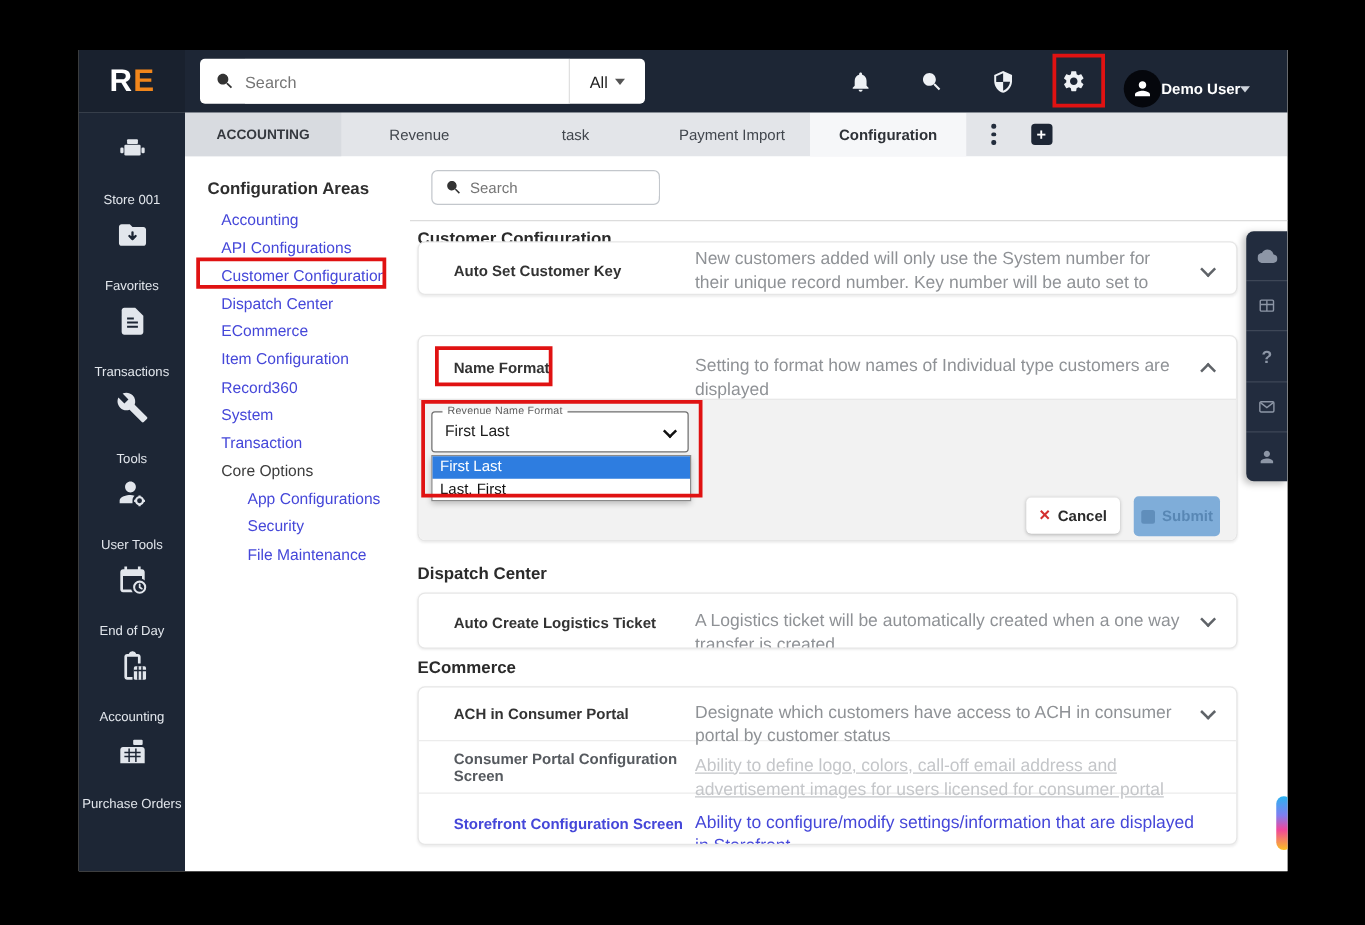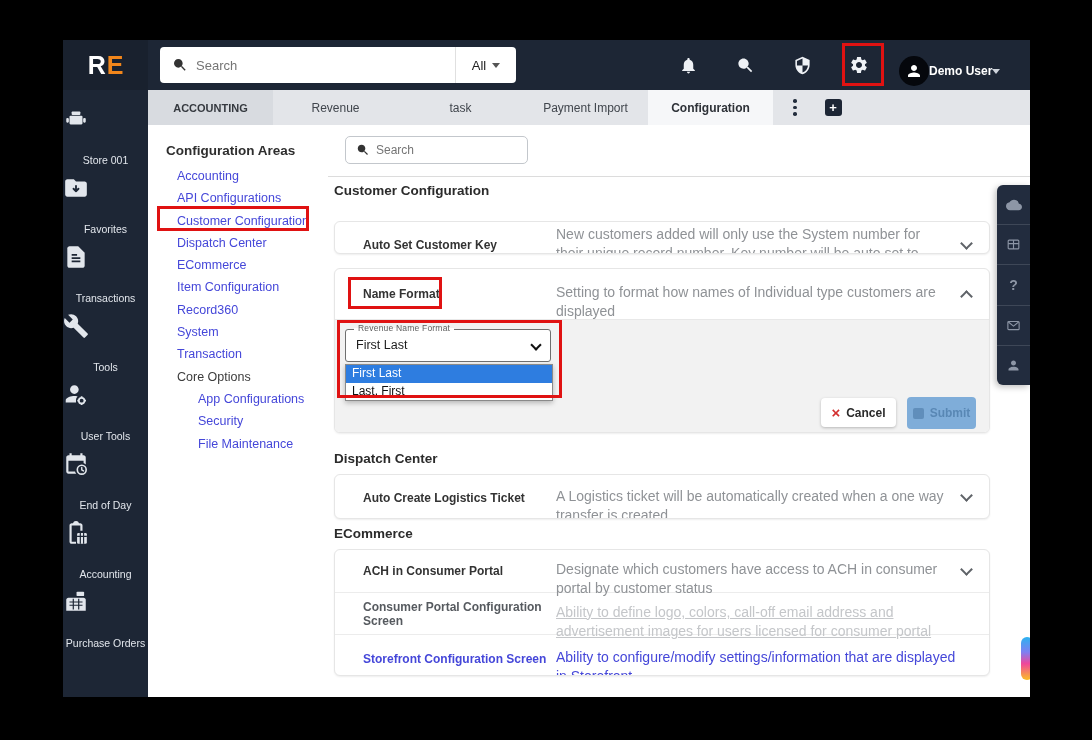--- a/index.html
+++ b/index.html
@@ -31,21 +31,21 @@
   .tab.first { background:#d8dbe0; font-size:11px; font-weight:bold; color:#35393f; }
   .tab.active { background:#f6f7f9; font-weight:bold; color:#2e3238; }
   .bluedot { width:7px; height:7px; border-radius:50%; background:#1e7bd6; }
   .tab-extra { display:flex; align-items:center; gap:24px; margin-left:16px; }
   .dots3 { display:flex; flex-direction:column; gap:3px; cursor:pointer; padding:4px; }
   .dots3 i { width:3.5px; height:3.5px; border-radius:50%; background:#232d3d; }
   .addtab { width:17px; height:17px; border-radius:3px; background:#1d2635; color:#fff; display:flex; align-items:center; justify-content:center; font-size:13px; font-weight:bold; cursor:pointer; line-height:1; }
 
   
   .sidebar { position:absolute; left:0; top:50px; width:85px; bottom:0; background:#1d2635; padding-top:12px; z-index:3; }
-  .side-item { height:69px; display:flex; flex-direction:column; justify-content:center; gap:22px;
+  .side-item { height:69px; display:flex; flex-direction:column; align-items:center; justify-content:center; gap:22px;
                color:#e2e6ec; font-size:10.5px; text-align:center; cursor:pointer; line-height:1.15; }
   .side-item svg { width:26px; height:26px; }
 
   
   .confignav { position:absolute; left:85px; top:85px; width:170px; bottom:0; background:#fff; padding:18px 0 0 18px; }
   .confignav h1 { font-size:13.5px; color:#2e2e2e; font-weight:bold; }
   .confignav ul { list-style:none; margin-top:7px; }
   .confignav li { line-height:22.3px; font-size:12.5px; color:#4547d9; padding-left:11px; cursor:pointer; }
   .confignav li.plain { color:#3c3c3c; cursor:default; }
   .confignav li.sub { padding-left:32px; }
@@ -276,21 +276,21 @@
       <div class="msearch">
         <svg width="14" height="14" viewBox="0 0 24 24" fill="#333">
             <path d="M15.5 14h-.79l-.28-.27C15.41 12.59 16 11.11 16 9.5 16 5.91 13.09 3 9.5 3S3 5.91 3 9.5 5.91 16 9.5 16c1.61 0 3.09-.59 4.23-1.57l.27.28v.79l5 4.99L20.49 19l-4.99-5z"></path>
           </svg>
         <input type="text" placeholder="Search" style="">
       </div>
       <div class="mdivider"></div>
 
       <div class="sect-title" style="top:58px">Customer Configuration</div>
 
-      <div class="card" style="top:96px; height:33px">
+      <div class="card" style="top:68px; height:43px">
         <div class="crow" style="height:46px">
           <span class="clabel">Auto Set Customer Key</span>
           <span class="cdesc">New customers added will only use the System number for their unique record number. Key number will be auto set to system number</span>
           <span class="chev"></span>
         </div>
       </div>
 
       <div class="card" style="top:143px; height:165px">
         <div class="crow nf-head">
           <span class="clabel">Name Format</span>

